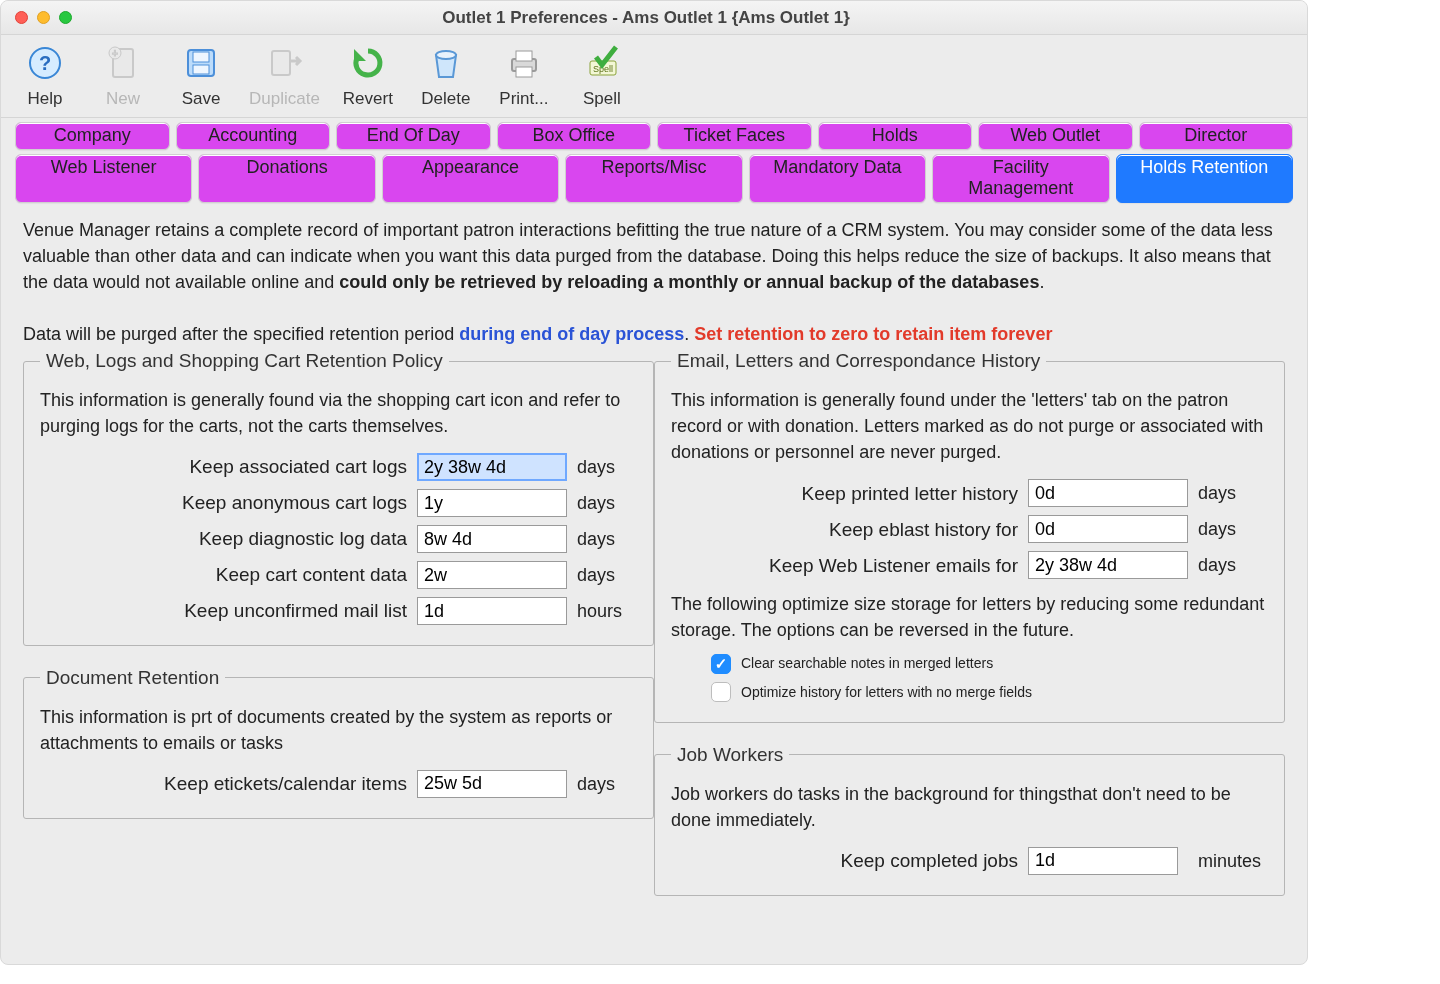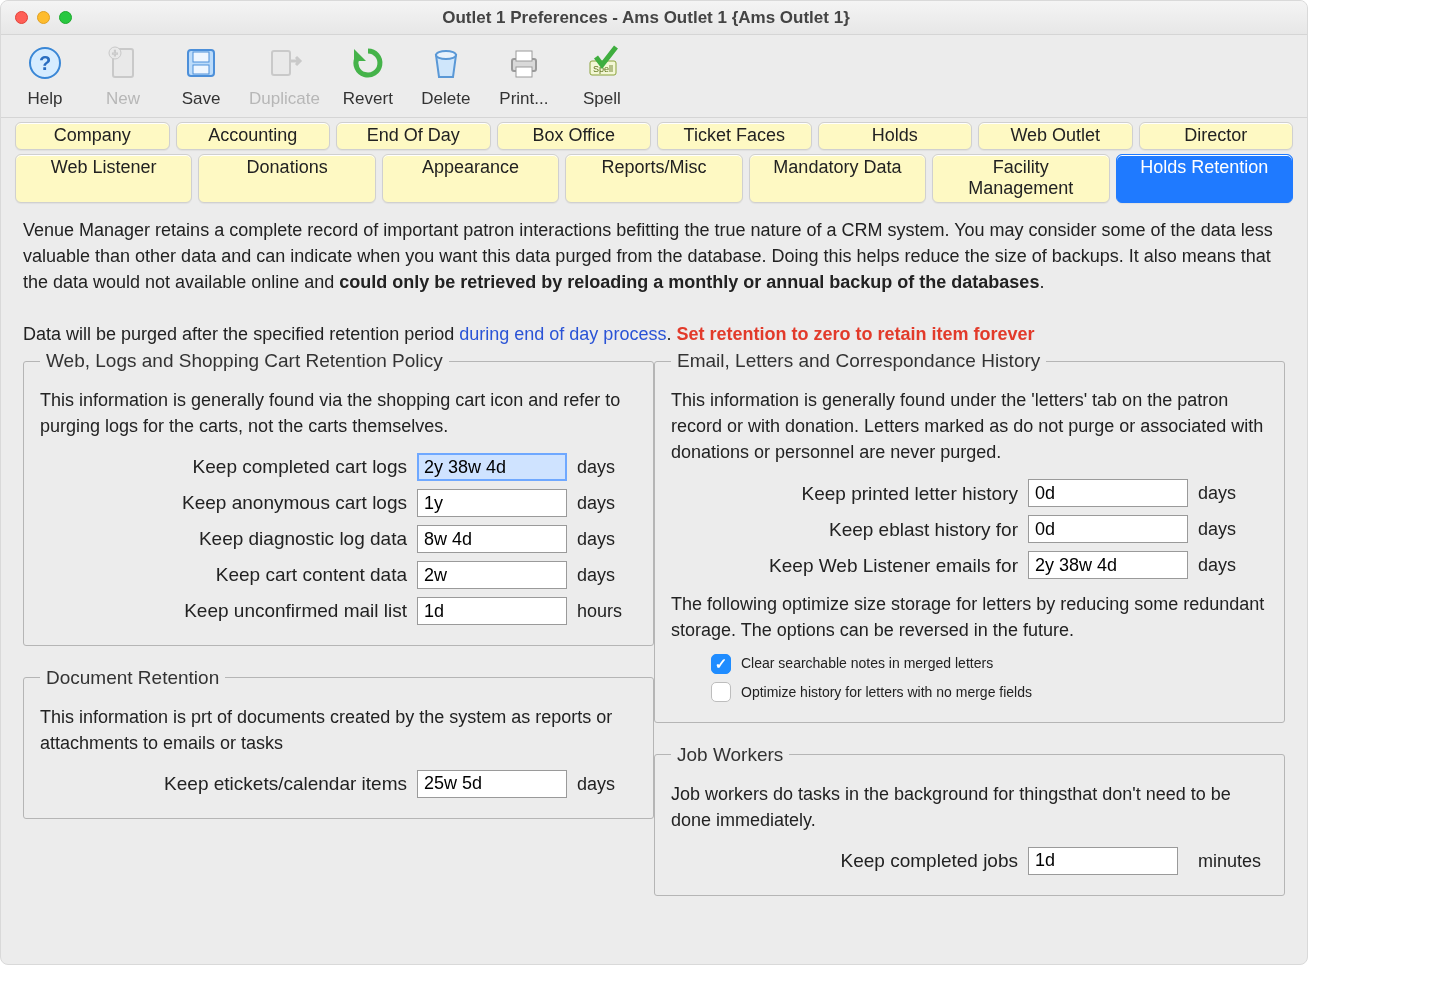--- a/index.html
+++ b/index.html
@@ -66,21 +66,21 @@
   .tbtn.disabled svg *{stroke:#c9c9c9;fill:#e9e9e9;}
   
   .tabs{
     padding:4px 14px 0 14px;
   }
   .tabrow{display:flex;gap:6px;margin-bottom:4px;}
   .tab{
     flex:1;
     text-align:center;
     padding:2px 8px 3px 8px;
-    background:#fef9c3;
+    background:#d946ef;
     border:1px solid var(--border-light);
     border-radius:6px;
     font-size:18px;
     color:#222;
     box-shadow: inset 0 1px 0 #fff, 0 1px 1px rgba(0,0,0,0.05);
   }
   .tab.active{
     background:var(--tab-active);
     border-color:var(--tab-active);
     color:#fff;
@@ -89,21 +89,21 @@
   
   .content{
     padding:10px 22px 18px 22px;
     line-height:1.45;
   }
   .intro{
     font-size:18px;
     margin-bottom:0;
   }
   .intro .bold{font-weight:700;}
-  .intro .linkish{color:var(--link);font-weight:400;}
+  .intro .linkish{color:var(--link);font-weight:700;}
   .intro .redish{color:var(--red);font-weight:700;}
   .cols{display:flex;align-items:flex-start;}
   .col{flex:1;display:flex;flex-direction:column;gap:18px;}
   fieldset.group{
     border:1px solid var(--border);
     border-radius:3px;
     padding:10px 16px 16px 16px;
     margin:0;
   }
   fieldset.group > legend{
@@ -269,21 +269,21 @@
       <br><br>
       <span>Data will be purged after the specified retention period </span><span class="linkish">during end of day process</span><span>.   </span><span class="redish">Set retention to zero to retain item forever</span>
     </div>
 
     <div class="cols">
       <div class="col">
         <fieldset class="group">
           <legend>Web, Logs and Shopping Cart Retention Policy</legend>
           <div class="desc">This information is generally found via the shopping cart icon and refer to purging logs for the carts, not the carts themselves.</div>
           <div class="formrow">
-            <label>Keep completed cart logs</label>
+            <label>Keep associated cart logs</label>
             <input type="text" class="selected" value="2y 38w 4d" style="">
             <span class="unit">days</span>
           </div>
           <div class="formrow">
             <label>Keep anonymous cart logs</label>
             <input type="text" value="1y" style="">
             <span class="unit">days</span>
           </div>
           <div class="formrow">
             <label>Keep diagnostic log data</label>

